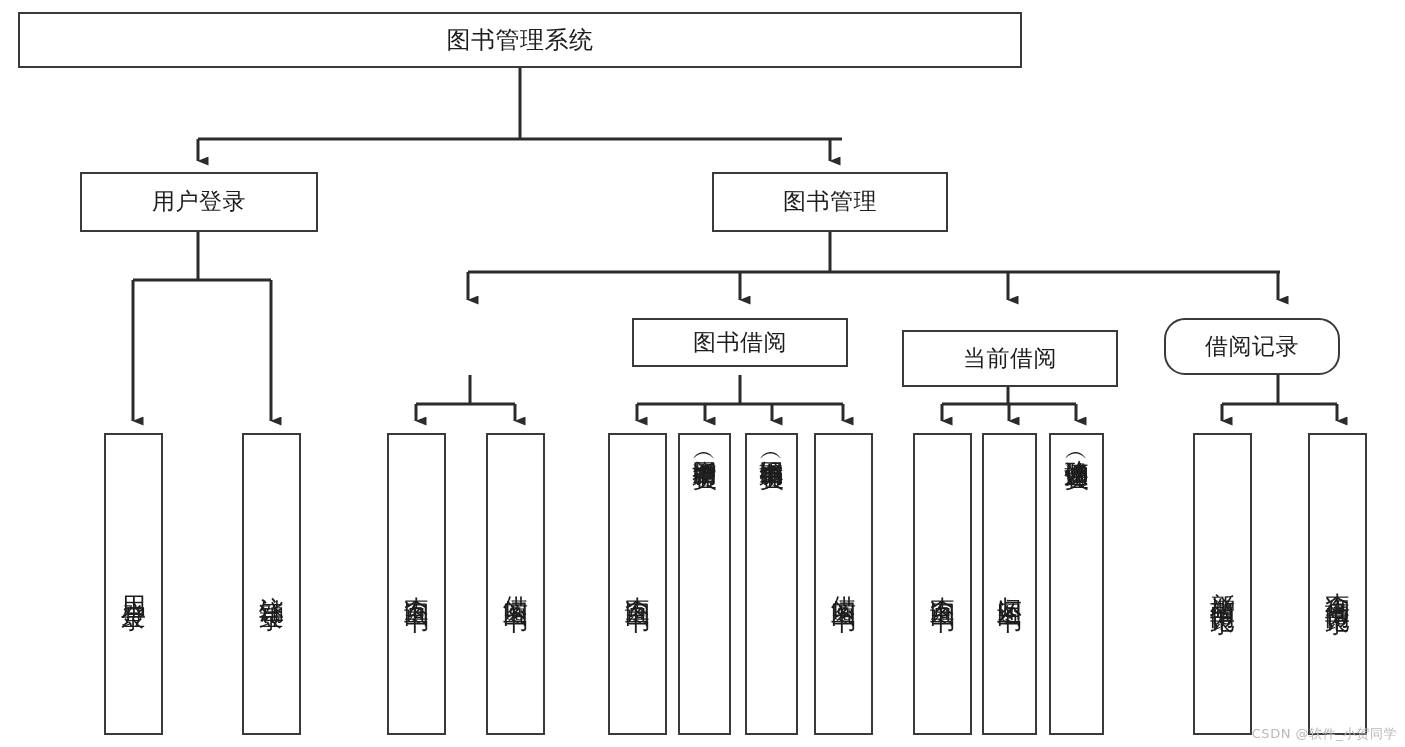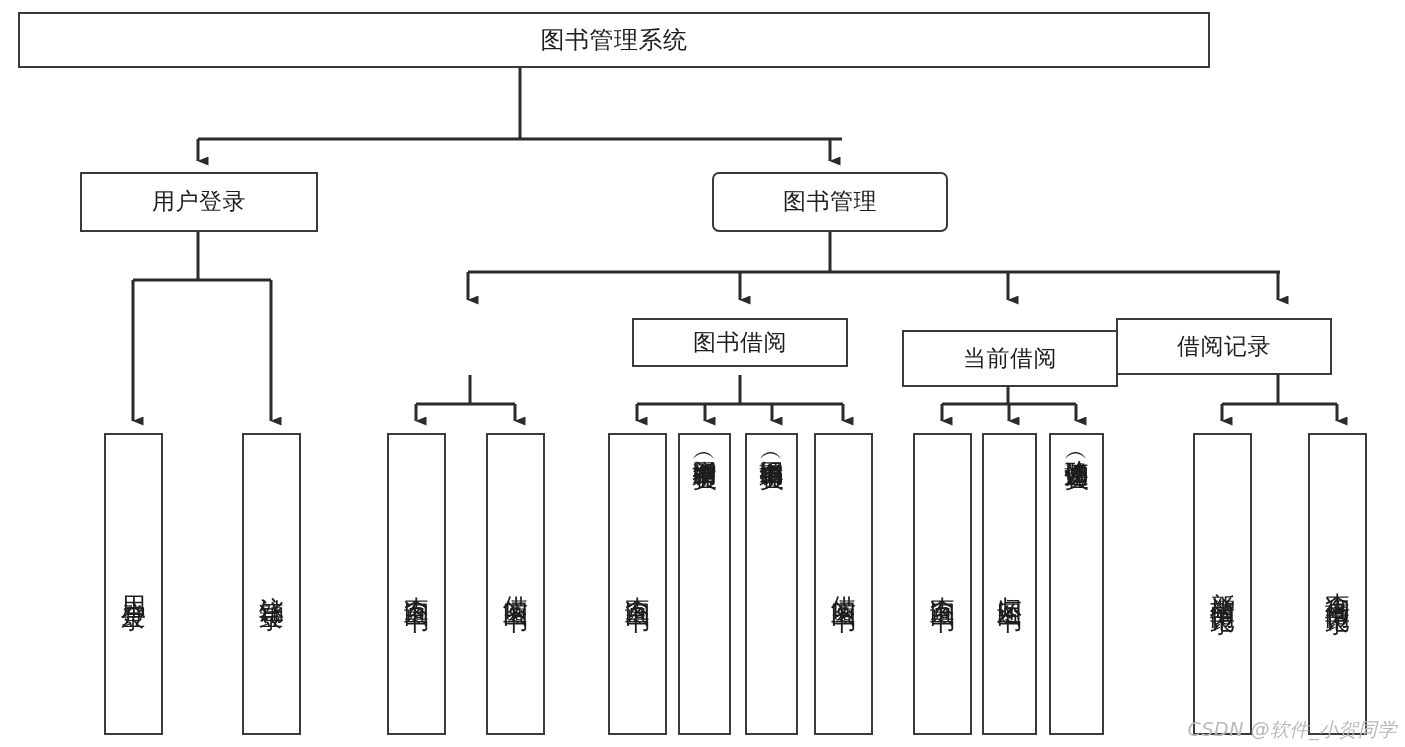--- a/index.html
+++ b/index.html
@@ -71,26 +71,25 @@
     letter-spacing: 1px;
   }
   .node.vert.center-v {
     align-items: center;
     padding-top: 0;
   }
   .watermark {
     position: absolute;
     right: 8px;
     bottom: 4px;
-    font-size: 19px;
+    font-size: 13px;
     color: #b9b9b9;
     z-index: 5;
     white-space: nowrap;
     letter-spacing: 0.5px;
-    font-style: italic;
   }
 </style>
 </head>
 <body>
 
 <div id="diagram-root">
 
   <svg id="connectors" viewBox="0 0 1405 747" xmlns="http://www.w3.org/2000/svg">
     <defs>
       <marker id="arrowhead" markerWidth="9" markerHeight="11" refX="4.5" refY="10.5" orient="auto" markerUnits="userSpaceOnUse">
@@ -134,42 +133,42 @@
       <path d="M1009,404 L1009,421" marker-end="url(#arrowhead)"></path>
       <path d="M1076,404 L1076,421" marker-end="url(#arrowhead)"></path>
 
       <path d="M1278,375 L1278,404"></path>
       <path d="M1222,404 L1337,404"></path>
       <path d="M1222,404 L1222,421" marker-end="url(#arrowhead)"></path>
       <path d="M1337,404 L1337,421" marker-end="url(#arrowhead)"></path>
     </g>
   </svg>
 
-  <div class="node horiz root" style="left:18px; top:12px; width:1192px; height:56px;">
+  <div class="node horiz root" style="left:18px; top:12px; width:1004px; height:56px;">
     <span class="node-label">图书管理系统</span>
   </div>
 
   <div class="node horiz" style="left:80px; top:172px; width:238px; height:60px;">
     <span class="node-label">用户登录</span>
   </div>
 
-  <div class="node horiz" style="left:712px; top:172px; width:236px; height:60px;border-radius:7px;">
+  <div class="node horiz" style="left:712px; top:172px; width:236px; height:60px;">
     <span class="node-label">图书管理</span>
   </div>
 
 
   <div class="node horiz" style="left:632px; top:318px; width:216px; height:49px;">
     <span class="node-label">图书借阅</span>
   </div>
 
   <div class="node horiz" style="left:902px; top:318px; width:216px; height:57px;margin-top:12px;">
     <span class="node-label">当前借阅</span>
   </div>
 
-  <div class="node horiz" style="left:1116px; top:318px; width:216px; height:57px;">
+  <div class="node horiz" style="left:1164px; top:318px; width:176px; height:57px;border-radius:21px;">
     <span class="node-label">借阅记录</span>
   </div>
 
   <div class="node vert center-v" style="left:104px; top:433px; width:59px; height:302px;">
     <span class="node-label">用户登录</span>
   </div>
 
   <div class="node vert center-v" style="left:242px; top:433px; width:59px; height:302px;">
     <span class="node-label">注销登录</span>
   </div>

